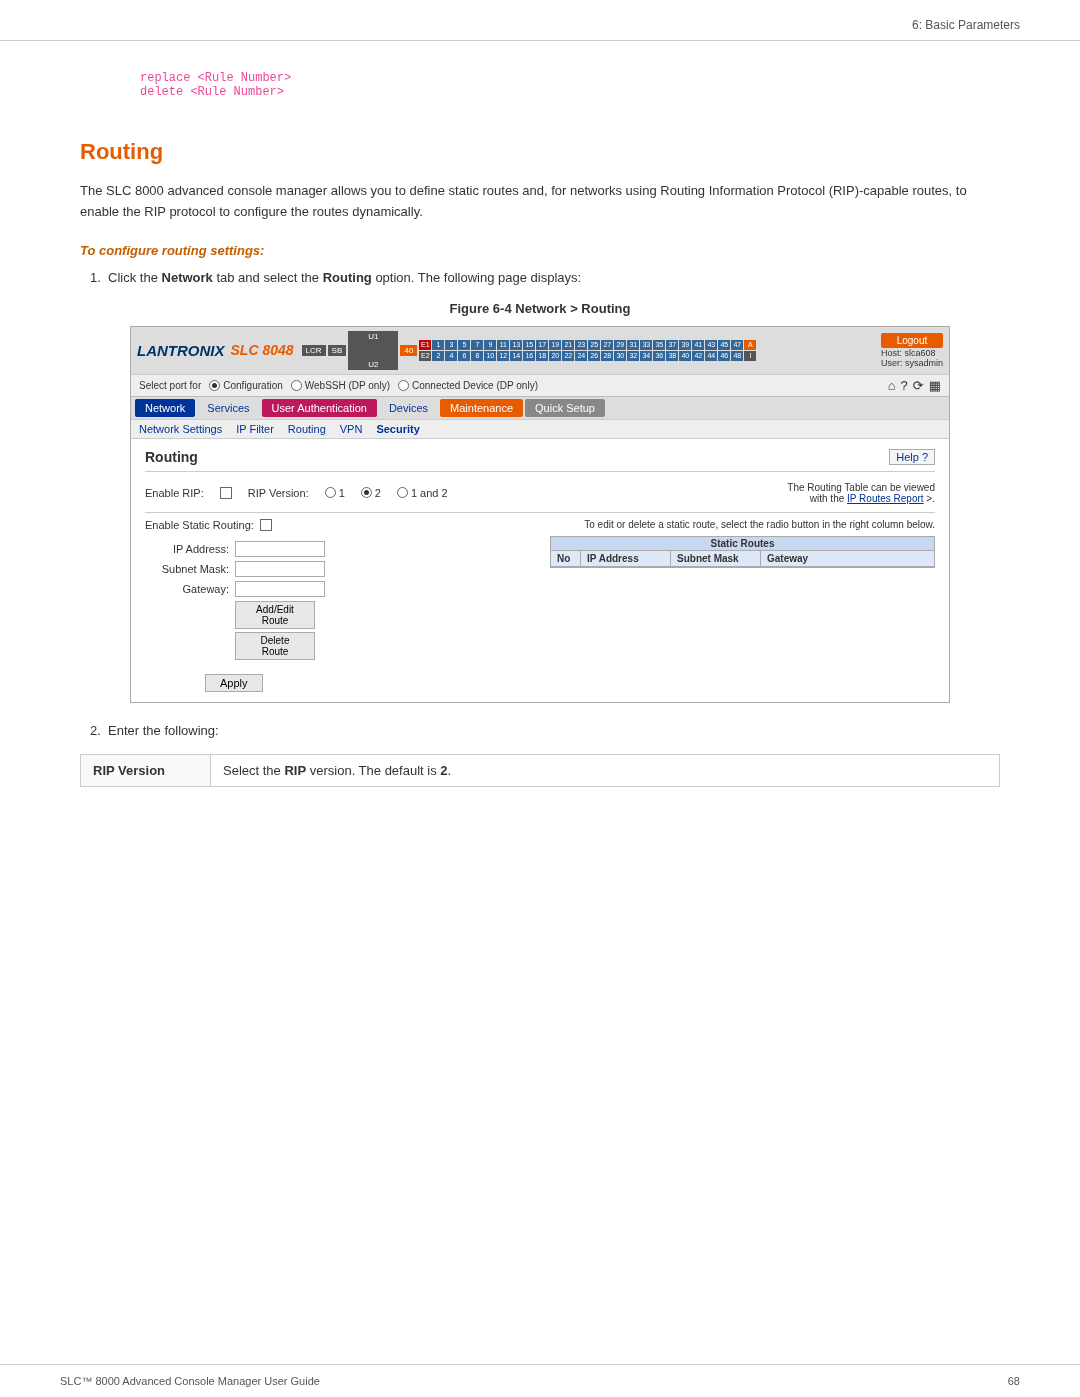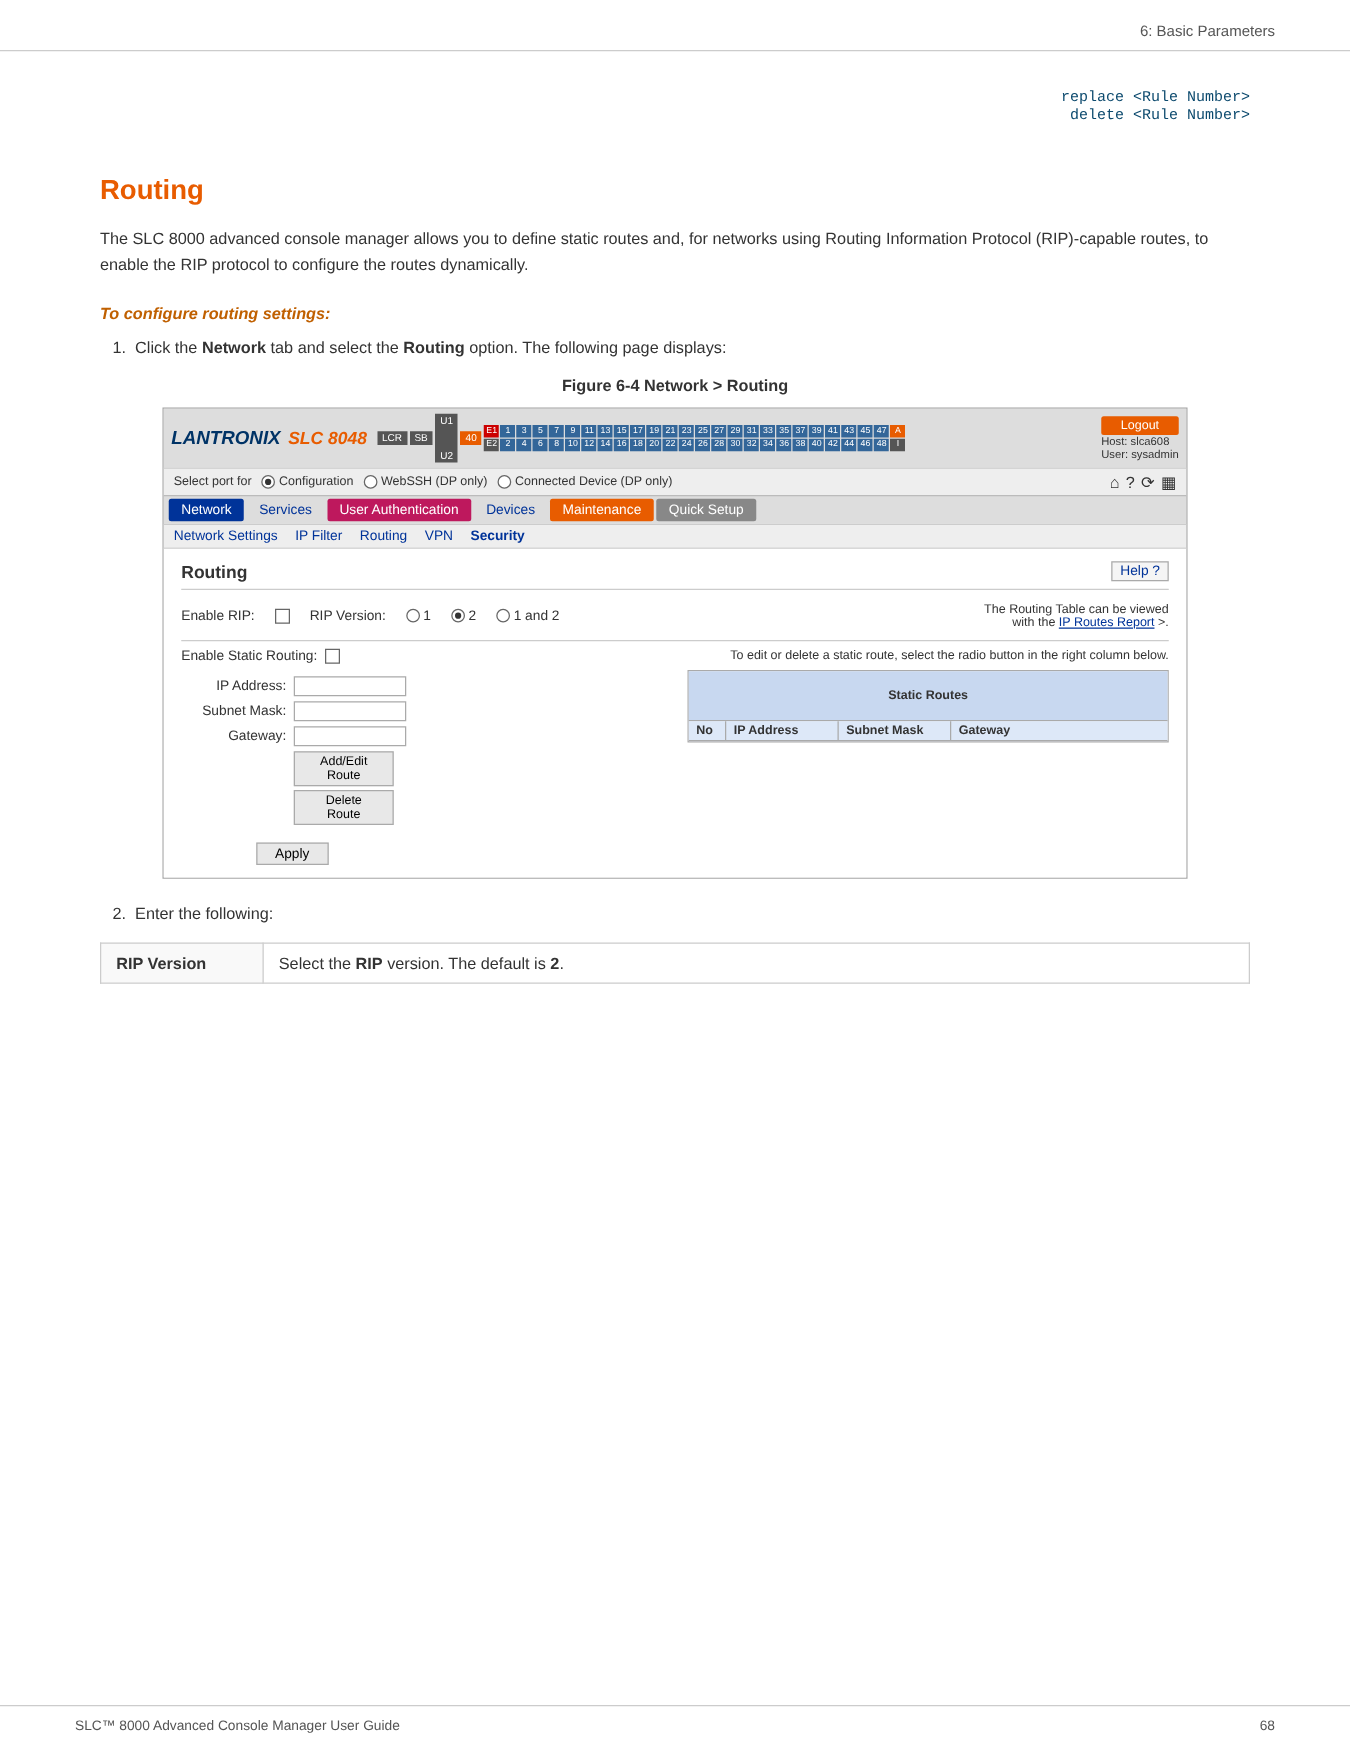--- a/index.html
+++ b/index.html
@@ -21,24 +21,23 @@
       border-bottom: 1px solid #ccc;
     }
 
     .page-content {
       padding: 30px 80px 60px 80px;
     }
 
     .code-block {
       font-family: 'Courier New', monospace;
       font-size: 12px;
-      color: #0c4a6e;
+      color: #ec4899;
       margin-bottom: 40px;
       margin-left: 60px;
-      text-align: right;
     }
 
     .section-title {
       color: #e85c00;
       font-size: 22px;
       font-weight: bold;
       margin-bottom: 16px;
     }
 
     .section-desc {
@@ -259,21 +258,21 @@
 
     .static-routes-table {
       border: 1px solid #aaa;
       font-size: 10px;
       min-width: 280px;
     }
 
     .table-header-title {
       background: #c8d8f0;
       text-align: center;
-      padding: 14px;
+      padding: 1px;
       font-weight: bold;
       border-bottom: 1px solid #aaa;
     }
 
     .table-cols {
       display: flex;
       background: #dde8f8;
       border-bottom: 1px solid #aaa;
     }
 
@@ -387,21 +386,21 @@
 
     <div class="ui-top-bar">
       <div style="display:flex;align-items:center;gap:6px;">
         <span style="font-size:15px;font-weight:bold;color:#003366;font-style:italic;">LANTRONIX</span>
         <span style="color:#e85c00;font-size:14px;font-weight:bold;font-style:italic;">SLC 8048</span>
       </div>
 
       <div style="display:flex;gap:2px;align-items:center;font-size:8px;">
         <div style="background:#555;color:#fff;padding:1px 4px;font-size:8px;text-align:right;">LCR</div>
         <div style="background:#555;color:#fff;padding:1px 4px;font-size:8px;">SB</div>
-        <div style="background:#555;color:#fff;padding:1px 4px;font-size:8px;display:flex;flex-direction:column;gap:19px;">
+        <div style="background:#555;color:#fff;padding:1px 20px;font-size:8px;display:flex;flex-direction:column;gap:19px;">
           <div>U1</div>
           <div>U2</div>
         </div>
         <div style="background:#e85c00;color:#fff;padding:1px 4px;font-size:8px;">40</div>
         <div style="display:flex;flex-direction:column;gap:1px;">
           <div style="display:flex;gap:1px;">
             <div style="background:#c00;color:#fff;width:12px;height:10px;font-size:7px;display:flex;align-items:center;justify-content:center;">E1</div>
             <div style="background:#336699;color:#fff;width:12px;height:10px;font-size:7px;display:flex;align-items:center;justify-content:center;">1</div>
             <div style="background:#336699;color:#fff;width:12px;height:10px;font-size:7px;display:flex;align-items:center;justify-content:center;">3</div>
             <div style="background:#336699;color:#fff;width:12px;height:10px;font-size:7px;display:flex;align-items:center;justify-content:center;">5</div>

